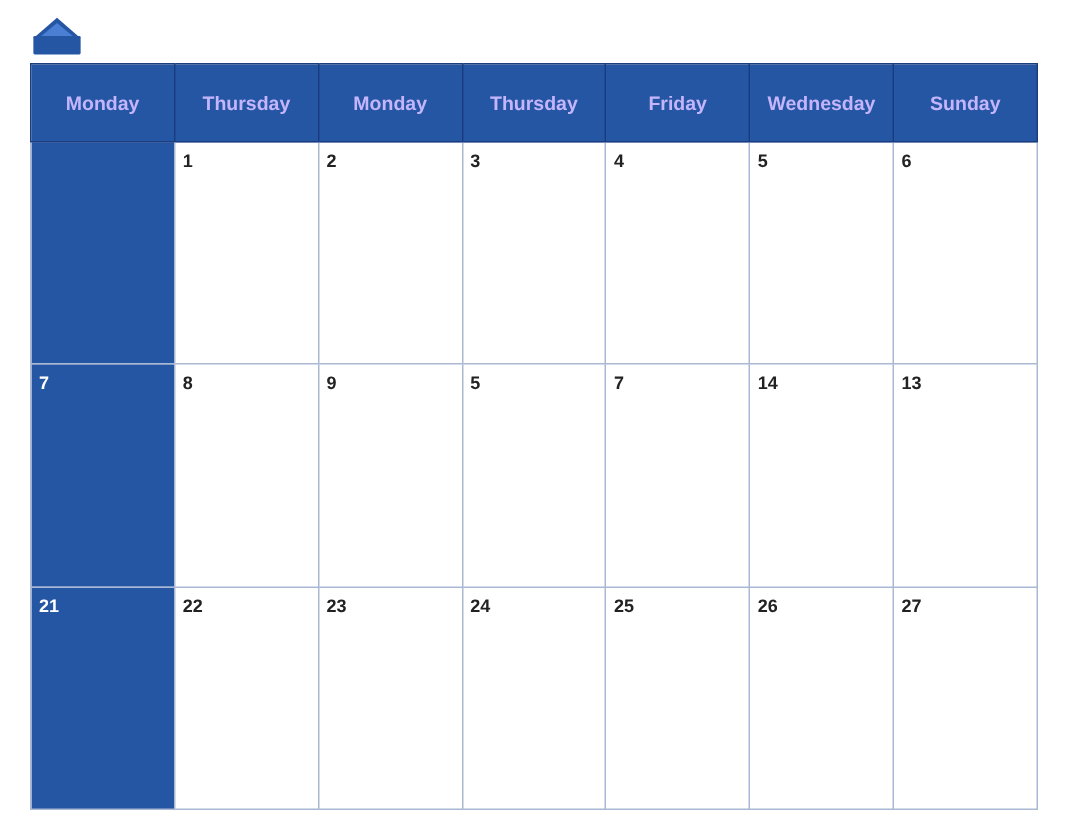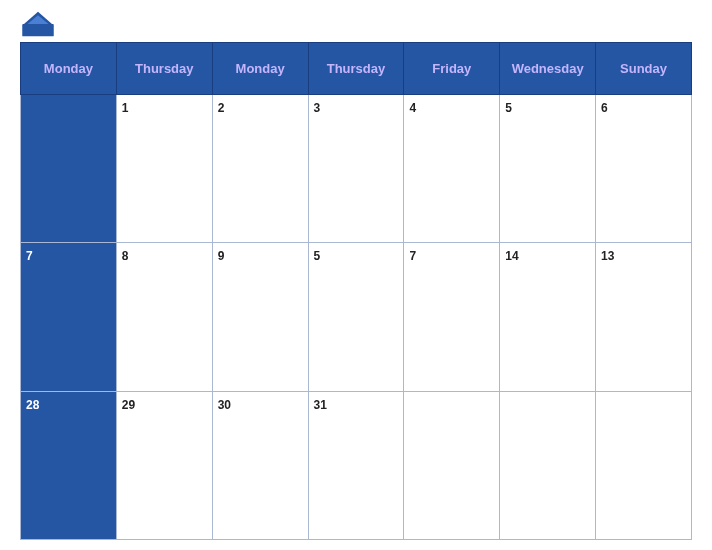--- a/index.html
+++ b/index.html
@@ -155,22 +155,22 @@
       <tr>
         <td><span class="day-num">7</span></td>
         <td><span class="day-num">8</span></td>
         <td><span class="day-num">9</span></td>
         <td><span class="day-num">5</span></td>
         <td><span class="day-num">7</span></td>
         <td><span class="day-num">14</span></td>
         <td><span class="day-num">13</span></td>
       </tr>
       <tr>
-        <td><span class="day-num">28</span></td>
-        <td><span class="day-num">29</span></td>
-        <td><span class="day-num">30</span></td>
-        <td><span class="day-num">31</span></td>
-        <td></td>
-        <td></td>
-        <td></td>
+        <td><span class="day-num">21</span></td>
+        <td><span class="day-num">22</span></td>
+        <td><span class="day-num">23</span></td>
+        <td><span class="day-num">24</span></td>
+        <td><span class="day-num">25</span></td>
+        <td><span class="day-num">26</span></td>
+        <td><span class="day-num">27</span></td>
       </tr>
     </tbody>
 </table>
 
 </body></html>

